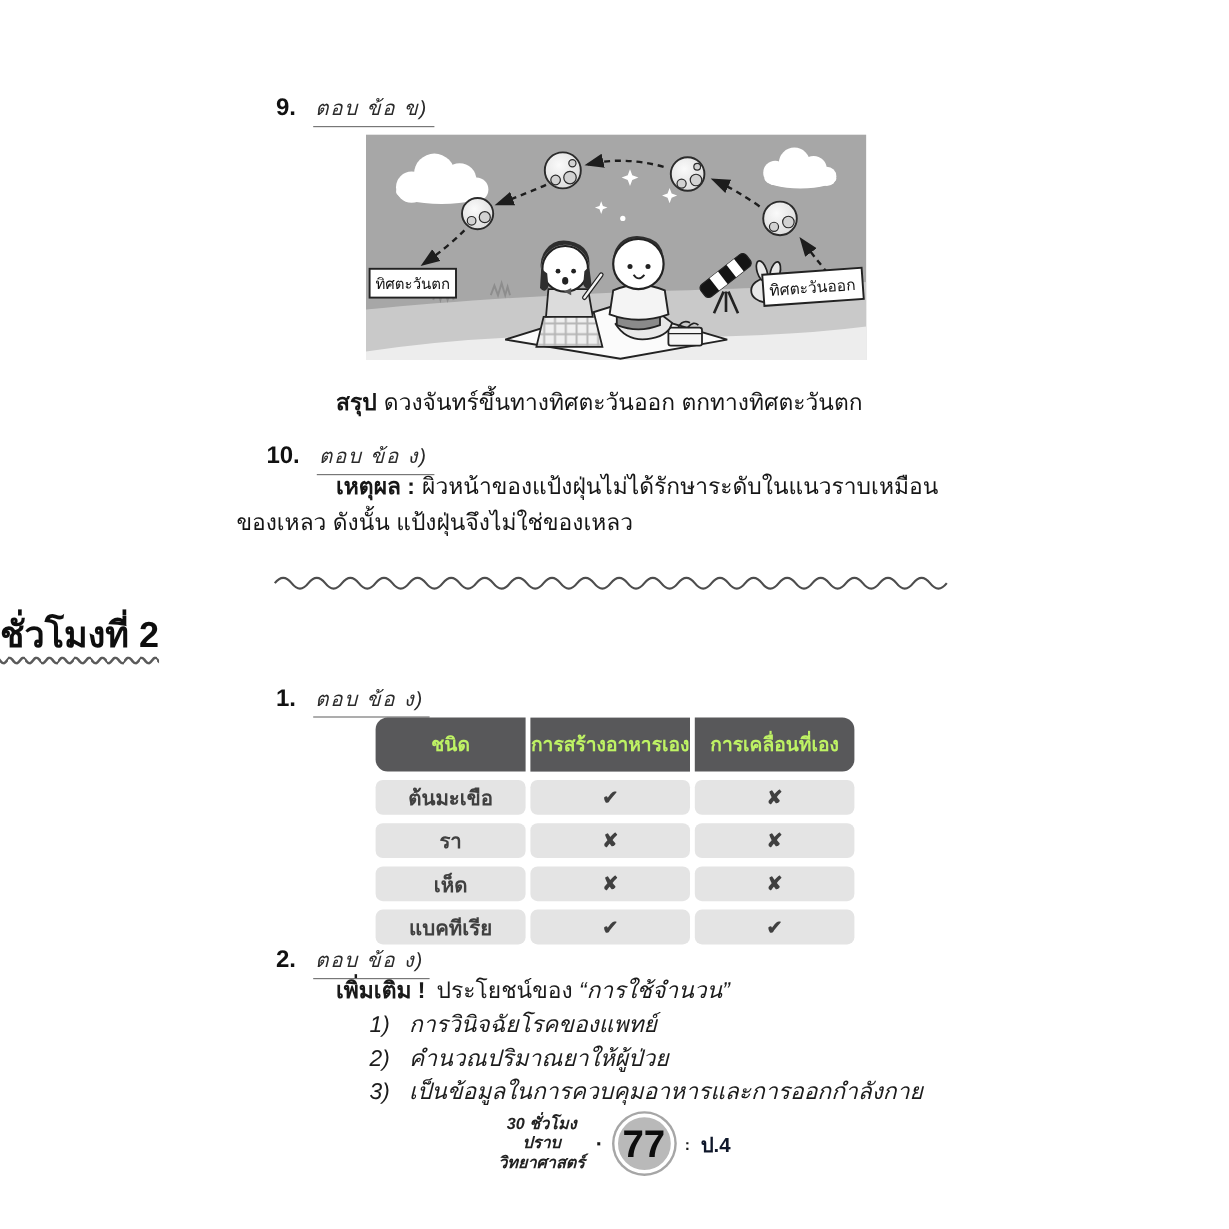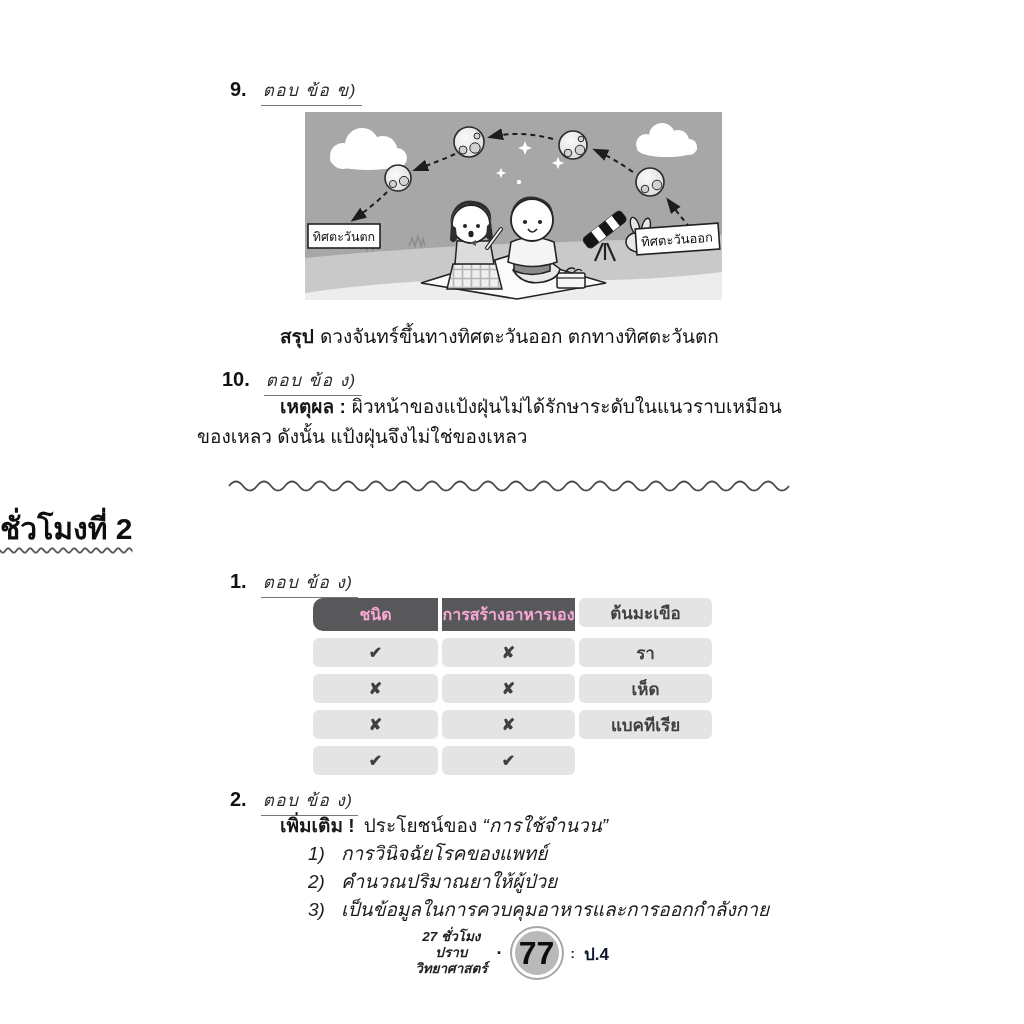--- a/index.html
+++ b/index.html
@@ -26,21 +26,21 @@
   }
   .section-title span{
     text-decoration:underline;text-decoration-style:wavy;
     text-decoration-thickness:1.5px;text-underline-offset:8px;text-decoration-color:#5a5a5a;
   }
   .otable{
     position:absolute;left:313px;top:598px;
     display:grid;grid-template-columns:125px 133px 133px;column-gap:4px;row-gap:7px;
   }
   .th{
-    background:#58585a;color:#f9a8d4;font-size:16px;font-weight:bold;height:33px;
+    background:#58585a;color:#bef264;font-size:16px;font-weight:bold;height:45px;
     display:flex;align-items:center;justify-content:center;
   }
   .th.first{border-radius:10px 0 0 10px;}
   .th.last{border-radius:0 10px 10px 0;}
   .td{
     background:#e4e4e4;height:29px;border-radius:6px;font-size:17px;font-weight:600;
     display:flex;align-items:center;justify-content:center;color:#404040;
   }
   .mark{font-size:16px;font-weight:bold;}
   .extra{position:absolute;left:280px;top:810px;font-size:19px;}
@@ -231,20 +231,21 @@
 </div>
 
 <div class="qline" style="left:230px;top:568px;">
   <span class="qnum">1.</span>
   <span class="answer">ตอบ ข้อ ง)</span>
 </div>
 
 <div class="otable">
   <div class="th first">ชนิด</div>
   <div class="th">การสร้างอาหารเอง</div>
+  <div class="th last">การเคลื่อนที่เอง</div>
 
   <div class="td">ต้นมะเขือ</div>
   <div class="td mark">✔</div>
   <div class="td mark">✘</div>
 
   <div class="td">รา</div>
   <div class="td mark">✘</div>
   <div class="td mark">✘</div>
 
   <div class="td">เห็ด</div>
@@ -275,21 +276,21 @@
     <span>คำนวณปริมาณยาให้ผู้ป่วย</span>
   </div>
   <div class="row">
     <span>3)</span>
     <span>เป็นข้อมูลในการควบคุมอาหารและการออกกำลังกาย</span>
   </div>
 </div>
 
 <div class="footer">
   <div class="series">
-    <div>27 ชั่วโมง</div>
+    <div>30 ชั่วโมง</div>
     <div>ปราบ</div>
     <div>วิทยาศาสตร์</div>
   </div>
   <span class="dot">·</span>
   <div class="page-circle">
     <span>77</span>
   </div>
   <span class="colon">:</span>
   <span class="grade">ป.4</span>
 </div>

